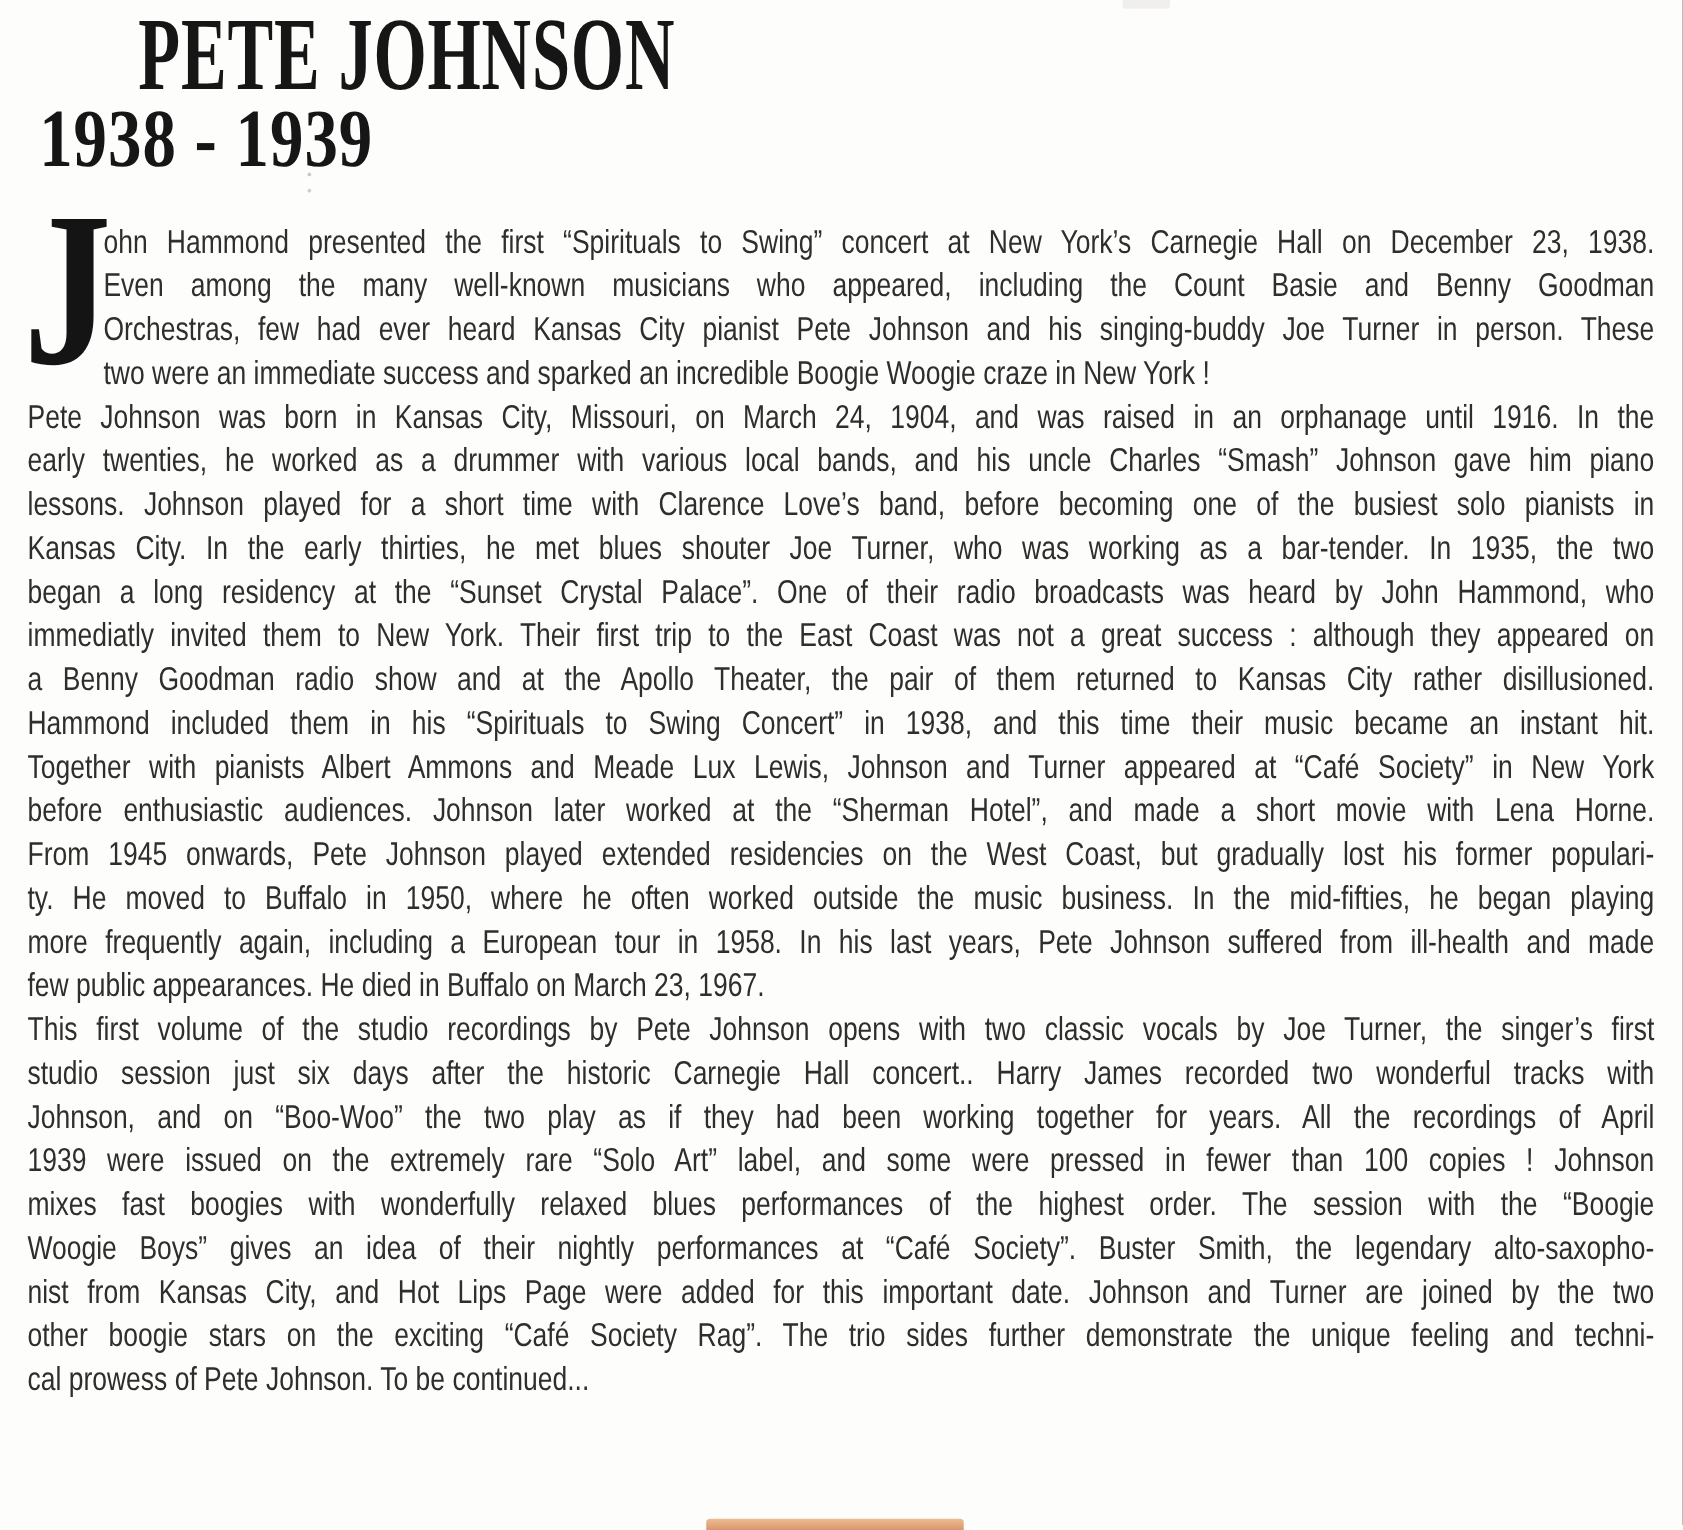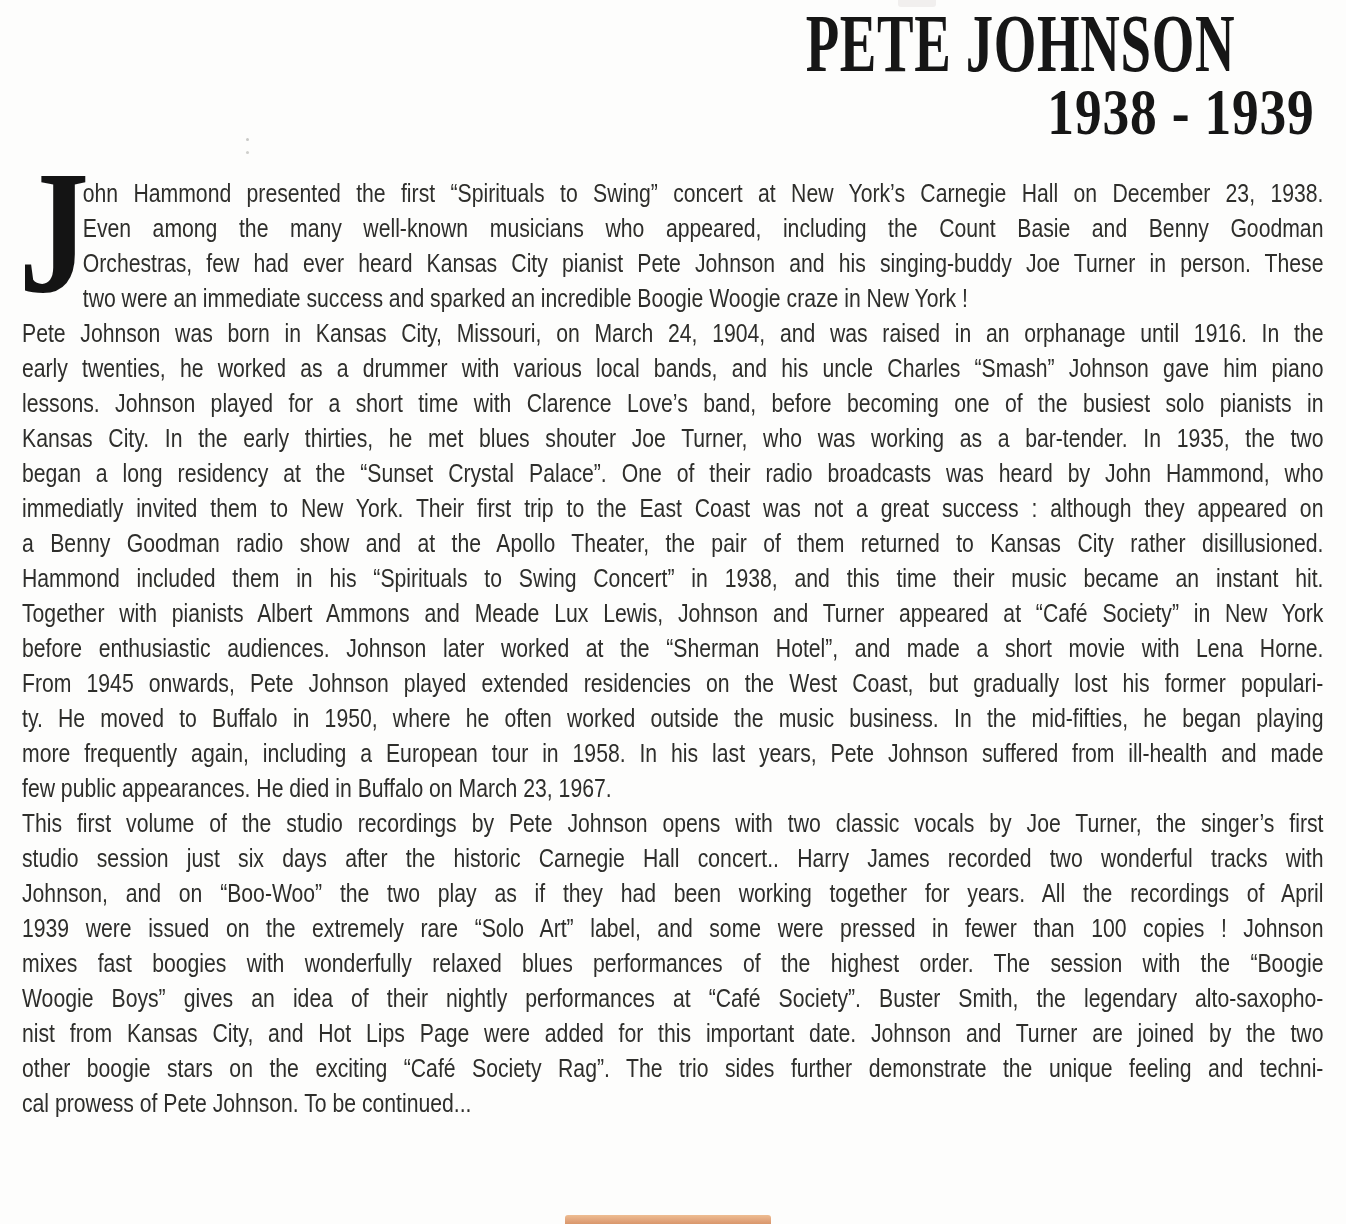--- a/index.html
+++ b/index.html
@@ -10,21 +10,21 @@
     margin: 0 auto;
     background: #fdfdfc;
     overflow: hidden;
     font-family: "Liberation Sans", sans-serif;
   }
 
   
   .title-block {
     position: absolute;
     top: 6px; left: 0; right: 0;
-    text-align: right;
+    text-align: left;
     color: #161616;
   }
   .title-line { white-space: nowrap; }
   .title-1 {
     font-family: "Liberation Serif", serif;
     font-weight: 700;
     font-size: 83px;
     line-height: 74px;
   }
   .title-1 > span { display: inline-block; transform: scaleX(0.66); transform-origin: center top; letter-spacing: 1px; }

